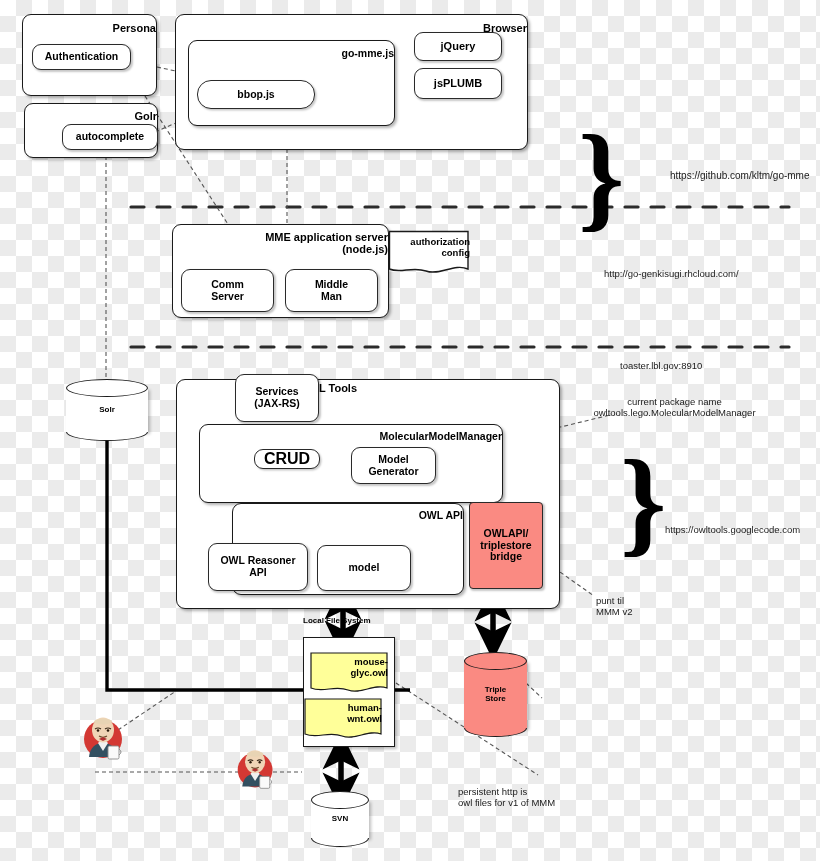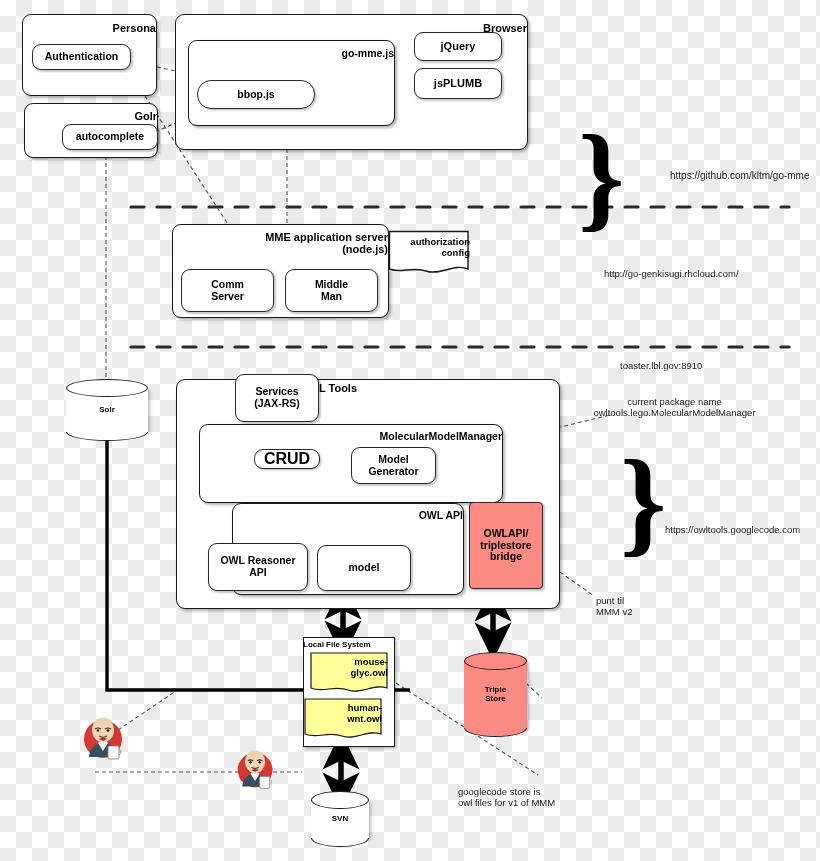--- a/index.html
+++ b/index.html
@@ -266,21 +266,21 @@
 <div class="anno" style="left:572px; top:396px; width:205px; font-size:9.5px;">current package name
 owltools.lego.MolecularModelManager</div>
 
 <div class="brace" style="left:620px; top:443px; font-size:118px;">}</div>
 <div class="anno left" style="left:665px; top:524px; width:160px; font-size:9.5px;">https://owltools.googlecode.com</div>
 
 <div class="anno left" style="left:596px; top:595px; width:90px; font-size:9.5px;">punt til
 MMM v2</div>
 
 <div class="plainbox" style="left:303px; top:637px; width:92px; height:110px;"></div>
-<div class="grouptitle" style="left:303px; top:640px; width:92px; font-size:8px;">Local File System</div>
+<div class="grouptitle" style="left:303px; top:616px; width:92px; font-size:8px;">Local File System</div>
 
 <div class="note" style="left:310px; top:652px; width:78px; height:44px;">
   <svg viewBox="0 0 78 44" width="78" height="44" style="position:absolute;left:0;top:0;">
     <path d="M1,1 L77,1 L77,36 C64,31 51,43 38,38 C25,33 13,41 1,36 Z" fill="#ffff99" stroke="#1a1a1a" stroke-width="1.2"></path>
   </svg>
   <div class="ntext" style="font-size:9.5px; top:5px;">mouse-
 glyc.owl</div>
 </div>
 
 <div class="note" style="left:304px; top:698px; width:78px; height:44px;">
@@ -301,21 +301,21 @@
 </div>
 
 <div class="cyl" style="left:311px; top:791px; width:58px; height:56px;">
   <div class="bot"></div>
   <div class="body"></div>
   <div class="cap"></div>
   <div class="top"></div>
   <div class="ctext">SVN</div>
 </div>
 
-<div class="anno" style="left:458px; top:786px; width:180px; font-size:9.5px; text-align:left;">googlecode store is
+<div class="anno" style="left:458px; top:786px; width:180px; font-size:9.5px; text-align:left;">persistent http is
 owl files for v1 of MMM</div>
 
 <div class="jenkins" style="left:80px; top:715px; width:48px; height:48px;">
   <svg viewBox="0 0 48 48" width="48" height="48">
     <circle cx="23" cy="24" r="19" fill="#d33833"></circle>
     <path d="M9,42 C10,32 16,28 23,28 C30,28 36,32 37,42 Z" fill="#335061"></path>
     <path d="M18,28 L23,36 L28,28 L26,26 L20,26 Z" fill="#f0f0f0"></path>
     <path d="M23,21 C23,21 20,23 20,26 L26,26 C26,23 23,21 23,21 Z" fill="#fff"></path>
     <ellipse cx="23" cy="15" rx="11" ry="12.5" fill="#f0d5b6"></ellipse>
     <path d="M12,12 C12,4 34,4 34,12 C34,9 30,6 23,6 C16,6 12,9 12,12 Z" fill="#dcc39e"></path>

